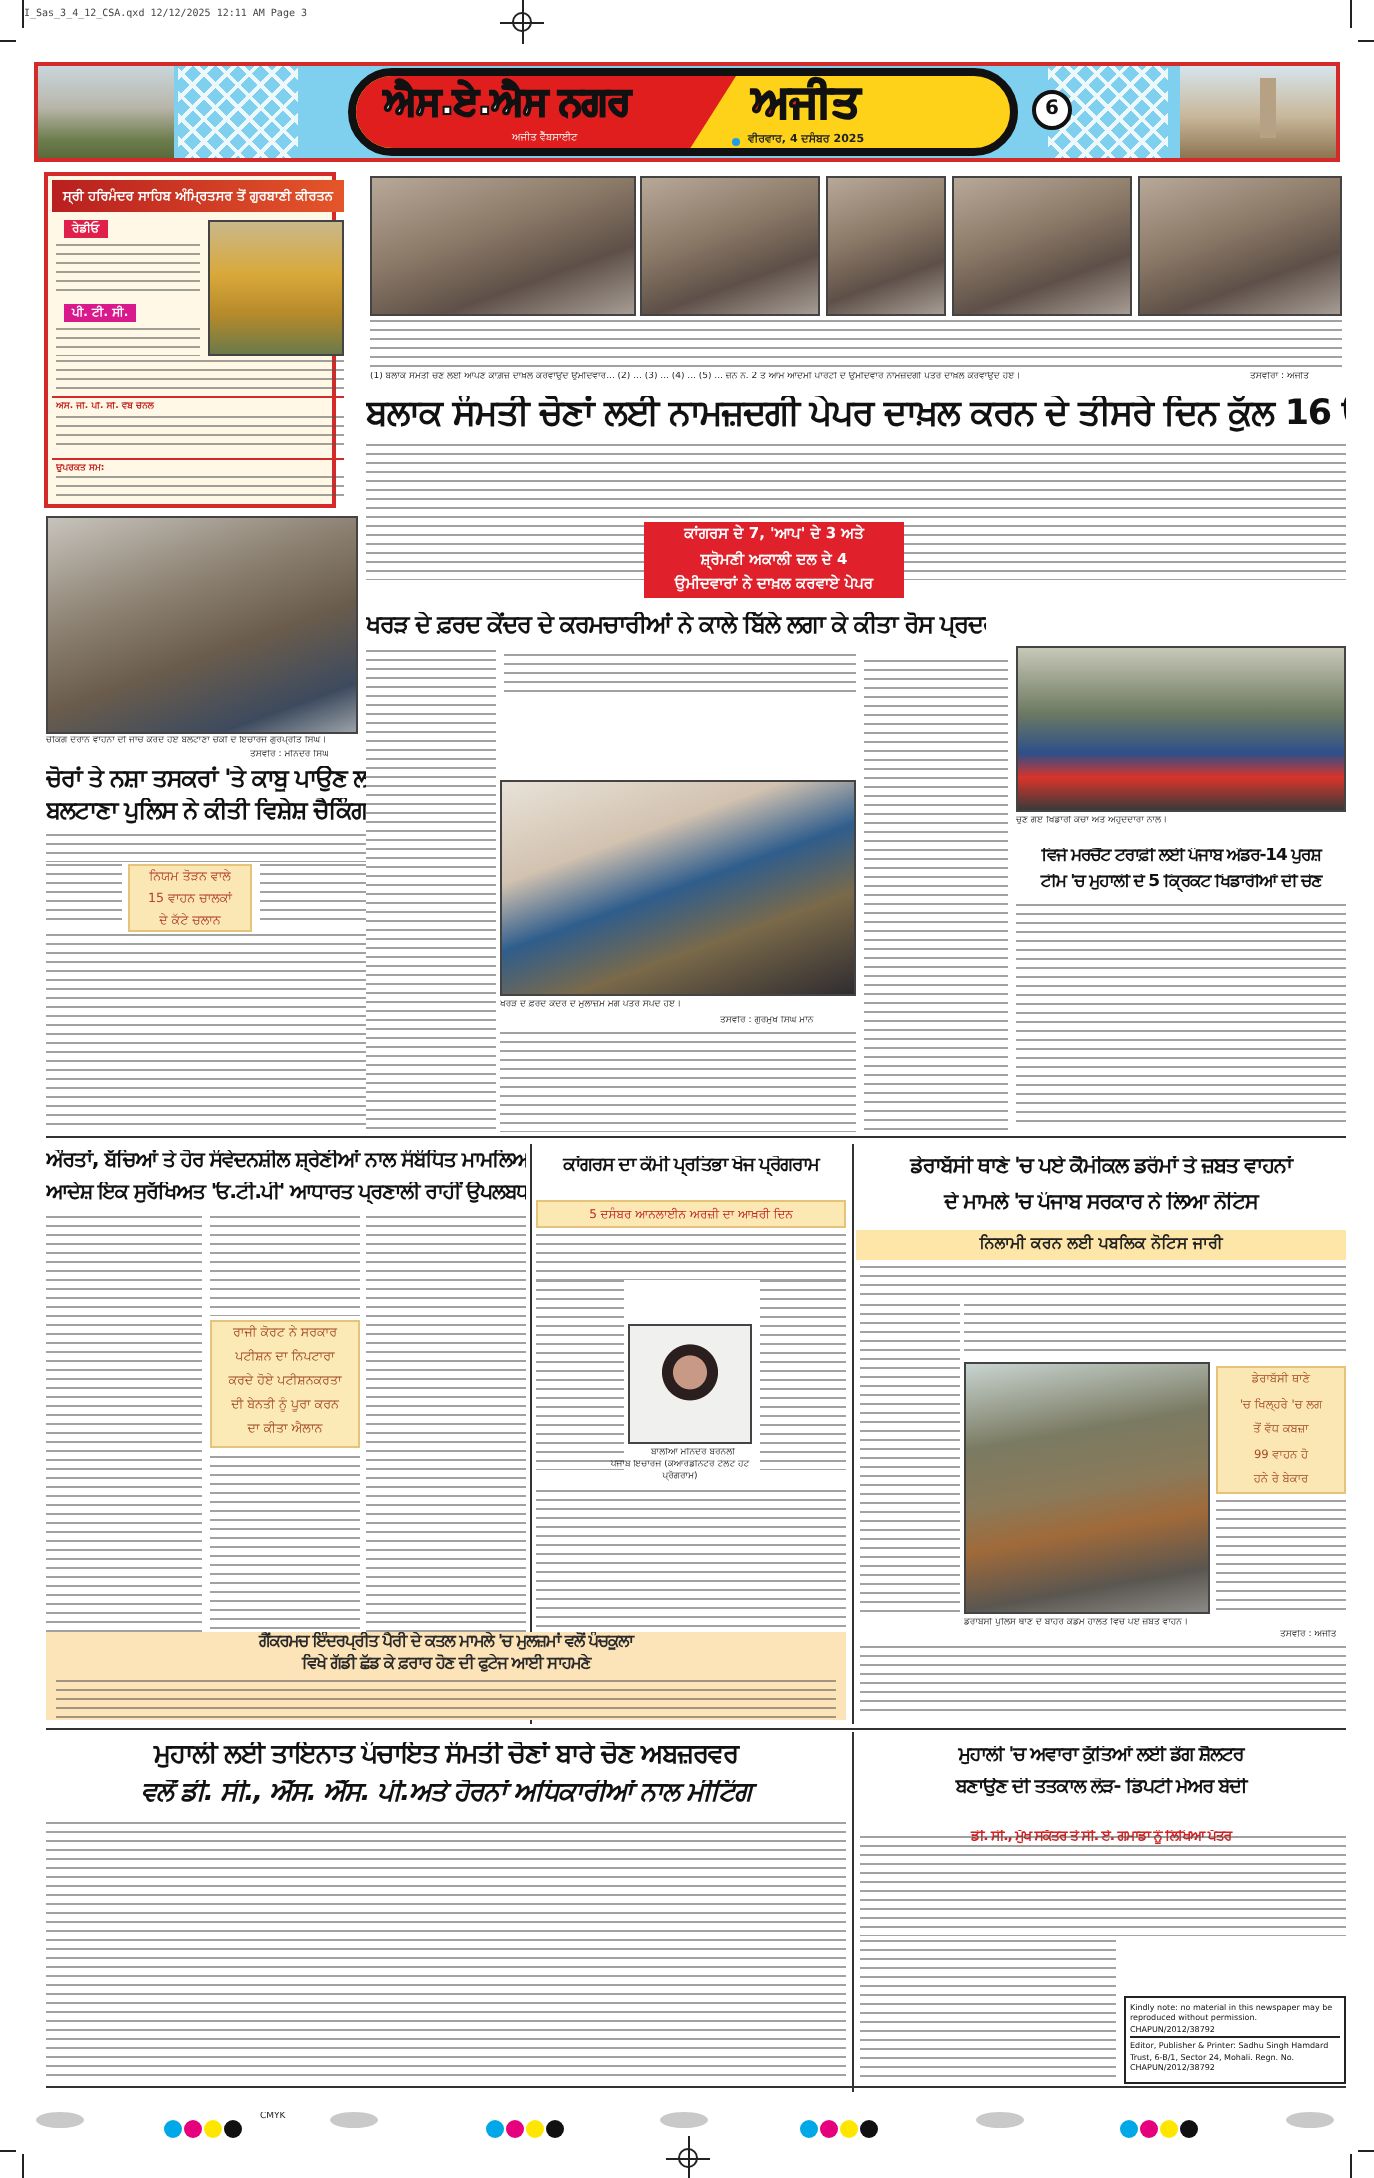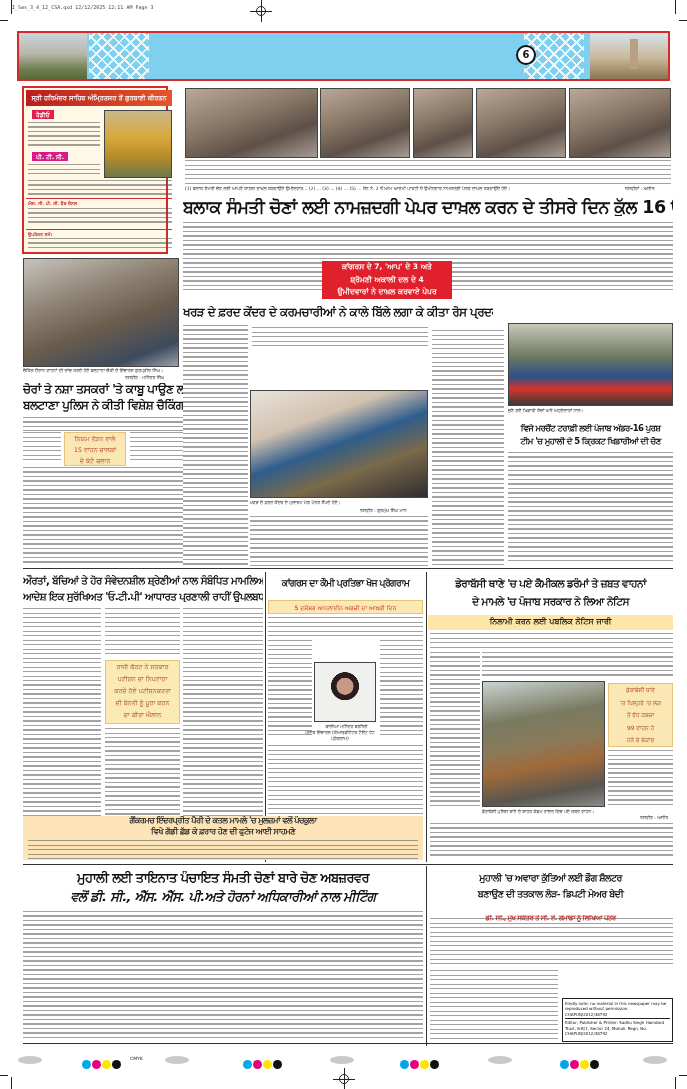--- a/index.html
+++ b/index.html
@@ -60,20 +60,28 @@
   </div>
 <div class="abs crop" style="left:0;top:20px;width:8px;height:1px;"></div>
 <div class="abs crop" style="right:0;top:20px;width:8px;height:1px;"></div>
 <div class="abs crop" style="left:11px;top:0;width:1px;height:14px;"></div>
 <div class="abs crop" style="right:11px;top:0;width:1px;height:14px;"></div>
 
 <div class="abs mast">
   <div class="abs mast-photo-l"></div>
   <div class="abs mast-pattern" style="left:70px;"></div>
   <div class="abs mast-pattern" style="left:505px;"></div>
+  <div class="abs mast-pill">
+    <div class="abs mast-red"></div>
+    <div class="abs mast-title">ਐਸ.ਏ.ਐਸ ਨਗਰ</div>
+    <div class="abs mast-sub">ਅਜੀਤ ਵੈੱਬਸਾਈਟ</div>
+    <div class="abs mast-ajit">ਅਜੀਤ</div>
+    <div class="abs mast-dot"></div>
+    <div class="abs mast-date">ਵੀਰਵਾਰ, 4 ਦਸੰਬਰ 2025</div>
+  </div>
   <div class="abs mast-page">6</div>
   <div class="abs mast-photo-r">
       <div class="abs mast-tower"></div>
     </div>
 </div>
 
 <div class="abs box-left">
   <div class="abs box-left-title">ਸ੍ਰੀ ਹਰਿਮੰਦਰ ਸਾਹਿਬ ਅੰਮ੍ਰਿਤਸਰ ਤੋਂ ਗੁਰਬਾਣੀ ਕੀਰਤਨ</div>
   <div class="abs tag" style="left:8px;top:22px;">ਰੇਡੀਓ</div>
   <div class="abs text-lines" style="left:4px;top:34px;width:72px;height:26px;"></div>
@@ -124,21 +132,21 @@
 <div class="abs hl" style="left:183px;top:306px;width:310px;font-size:12px;">ਖਰੜ ਦੇ ਫ਼ਰਦ ਕੇਂਦਰ ਦੇ ਕਰਮਚਾਰੀਆਂ ਨੇ ਕਾਲੇ ਬਿੱਲੇ ਲਗਾ ਕੇ ਕੀਤਾ ਰੋਸ ਪ੍ਰਦਰਸ਼ਨ</div>
 <div class="abs text-lines" style="left:183px;top:325px;width:65px;height:240px;"></div>
 <div class="abs text-lines" style="left:252px;top:327px;width:176px;height:22px;"></div>
 <div class="abs photo" style="left:250px;top:390px;width:178px;height:108px;background:linear-gradient(160deg,#e8e2d8,#d2c2b0 30%,#2f5d8c 50%,#7a6a4a 70%,#302c30);"></div>
 <div class="abs caption" style="left:250px;top:500px;width:178px;">ਖਰੜ ਦੇ ਫ਼ਰਦ ਕੇਂਦਰ ਦੇ ਮੁਲਾਜ਼ਮ ਮੰਗ ਪੱਤਰ ਸੌਂਪਦੇ ਹੋਏ।</div>
 <div class="abs caption" style="left:360px;top:508px;">ਤਸਵੀਰ : ਗੁਰਮੁੱਖ ਸਿੰਘ ਮਾਨ</div>
 <div class="abs text-lines" style="left:250px;top:516px;width:178px;height:50px;"></div>
 
 <div class="abs photo" style="left:508px;top:323px;width:165px;height:83px;background:linear-gradient(180deg,#c8c8b8,#6d7a62 40%,#2d4f8a 65%,#d8342a 80%,#3a3a3a);"></div>
 <div class="abs caption" style="left:508px;top:408px;width:165px;">ਚੁਣੇ ਗਏ ਖਿਡਾਰੀ ਕੋਚਾਂ ਅਤੇ ਅਹੁਦੇਦਾਰਾਂ ਨਾਲ।</div>
-<div class="abs hl" style="left:508px;top:424px;width:165px;font-size:8.5px;">ਵਿਜੇ ਮਰਚੈਂਟ ਟਰਾਫ਼ੀ ਲਈ ਪੰਜਾਬ ਅੰਡਰ-16 ਪੁਰਸ਼</div>
+<div class="abs hl" style="left:508px;top:424px;width:165px;font-size:8.5px;">ਵਿਜੇ ਮਰਚੈਂਟ ਟਰਾਫ਼ੀ ਲਈ ਪੰਜਾਬ ਅੰਡਰ-14 ਪੁਰਸ਼</div>
 <div class="abs hl" style="left:508px;top:437px;width:165px;font-size:8.5px;text-align:center;">ਟੀਮ 'ਚ ਮੁਹਾਲੀ ਦੇ 5 ਕ੍ਰਿਕਟ ਖਿਡਾਰੀਆਂ ਦੀ ਚੋਣ</div>
 <div class="abs text-lines" style="left:432px;top:330px;width:72px;height:235px;"></div>
 <div class="abs text-lines" style="left:508px;top:452px;width:165px;height:112px;"></div>
 
 <div class="abs rule-h" style="left:23px;top:568px;width:650px;"></div>
 
 <div class="abs hl" style="left:23px;top:575px;width:240px;font-size:10.3px;">ਔਰਤਾਂ, ਬੱਚਿਆਂ ਤੇ ਹੋਰ ਸੰਵੇਦਨਸ਼ੀਲ ਸ਼੍ਰੇਣੀਆਂ ਨਾਲ ਸੰਬੰਧਿਤ ਮਾਮਲਿਆਂ ਦੇ</div>
 <div class="abs hl" style="left:23px;top:591px;width:240px;font-size:10.3px;">ਆਦੇਸ਼ ਇਕ ਸੁਰੱਖਿਅਤ 'ਓ.ਟੀ.ਪੀ' ਆਧਾਰਤ ਪ੍ਰਣਾਲੀ ਰਾਹੀਂ ਉਪਲਬਧ ਹੋਣਗੇ</div>
 <div class="abs text-lines" style="left:23px;top:608px;width:78px;height:208px;"></div>
 <div class="abs callout" style="left:105px;top:660px;width:75px;height:64px;font-size:6.3px;line-height:12px;background:#fbe9b6;color:#a34a24;font-weight:normal;">

